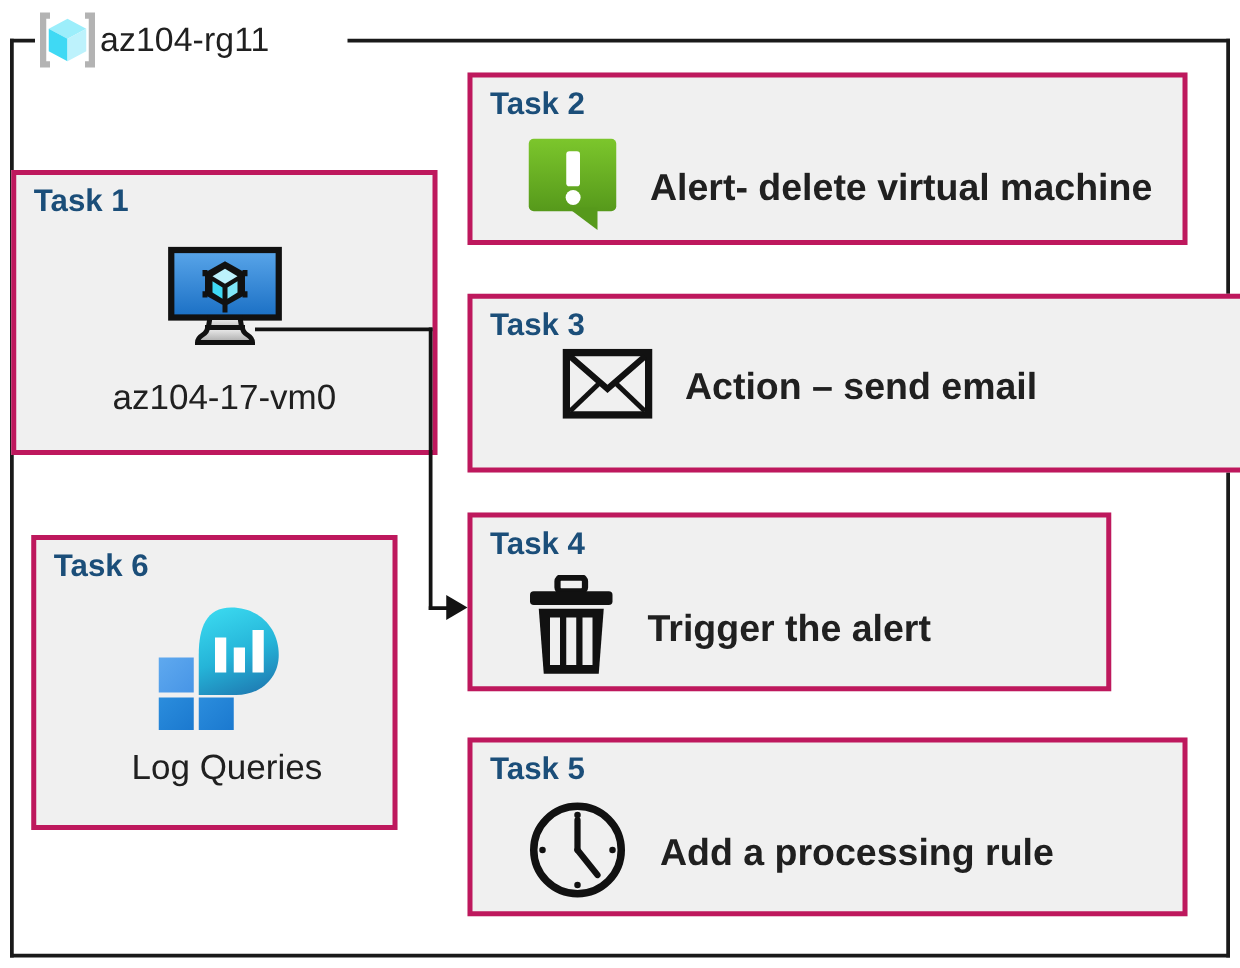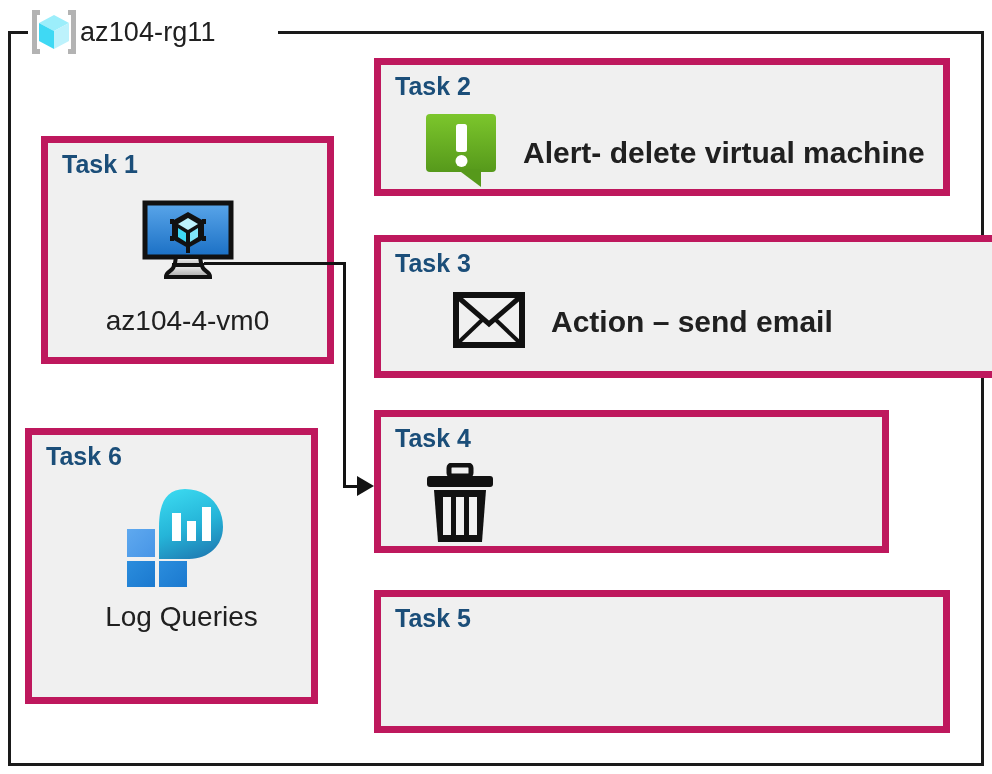--- a/index.html
+++ b/index.html
@@ -43,21 +43,21 @@
     color: #202020;
     line-height: 1;
     white-space: nowrap;
     letter-spacing: 0.1px;
   }
 
   
   .card {
     position: absolute;
     background: #f0f0f0;
-    border: 7px solid #be185d;
+    border: 4px solid #be185d;
   }
   .card-title {
     position: absolute;
     left: 14px; top: 8px;
     font-size: 25px;
     font-weight: bold;
     color: #1b4e79;
     line-height: 1.1;
     white-space: nowrap;
   }
@@ -88,33 +88,33 @@
   }
   .card-h .h-label {
     font-size: 30px;
     color: #202020;
     white-space: nowrap;
     line-height: 1;
     font-weight: bold;
   }
 
   
-  #card-task1 { left: 41px;  top: 136px; width: 293px; height: 228px; }
+  #card-task1 { left: 9px;  top: 136px; width: 341px; height: 228px; }
   #card-task1 .icon-wrap { top: 56px; }
   #card-task1 .v-label   { top: 162px; }
 
-  #card-task6 { left: 25px;  top: 428px; width: 293px; height: 276px; }
+  #card-task6 { left: 25px;  top: 428px; width: 293px; height: 236px; }
   #card-task6 .icon-wrap { top: 52px; }
   #card-task6 .v-label   { top: 166px; margin-left: 20px; }
 
   #card-task2 { left: 374px; top: 58px;  width: 576px; height: 138px; }
   #card-task2 .row { top: 48px; }
 
   #card-task3 { left: 374px; top: 235px; width: 664px; height: 143px; }
-  #card-task3 .row { top: 50px; padding-left: 28px; }
+  #card-task3 .row { top: 40px; padding-left: 28px; }
 
   #card-task4 { left: 374px; top: 410px; width: 515px; height: 143px; }
   #card-task4 .row { top: 46px; }
 
   #card-task5 { left: 374px; top: 590px; width: 576px; height: 143px; }
   #card-task5 .row { top: 46px; }
 
   
   .conn { position: absolute; background: #131313; }
   #conn-h1 { left: 204px; top: 262px; width: 142px; height: 3px; }
@@ -184,21 +184,21 @@
             <path d="M58 29 L58 38 L50 43 L50 34 Z" fill="#7fe6f8"></path>
             <rect x="46" y="48" width="4" height="6" fill="#111"></rect>
             <rect x="30" y="20" width="4" height="5" fill="#111"></rect>
             <rect x="62" y="20" width="4" height="5" fill="#111"></rect>
             <rect x="30" y="37" width="4" height="5" fill="#111"></rect>
             <rect x="62" y="37" width="4" height="5" fill="#111"></rect>
           </g>
         </svg>
       </span>
     </div>
-    <div class="v-label">az104-4-vm0</div>
+    <div class="v-label">az104-17-vm0</div>
   </div>
 
   <div class="card card-v" id="card-task6">
     <div class="card-title">Task 6</div>
     <div class="icon-wrap">
       <span>
         <svg width="106" height="102" viewBox="0 0 106 102" xmlns="http://www.w3.org/2000/svg">
           <defs>
             <linearGradient id="laDrop" x1="0.25" y1="0" x2="0.6" y2="1">
               <stop offset="0%" stop-color="#3ad8ef"></stop>
@@ -276,25 +276,42 @@
 
           <rect x="2" y="13" width="66" height="11" rx="3" fill="#111"></rect>
 
           <path d="M9 27 L61 27 L57 79 L13 79 Z" fill="#111"></path>
 
           <rect x="18" y="34" width="8" height="38" fill="#f0f0f0"></rect>
           <rect x="31" y="34" width="8" height="38" fill="#f0f0f0"></rect>
           <rect x="44" y="34" width="8" height="38" fill="#f0f0f0"></rect>
         </svg>
       </span>
+      <span class="h-label">Trigger the alert</span>
     </div>
   </div>
 
   <div class="card card-h" id="card-task5">
     <div class="card-title">Task 5</div>
+    <div class="row">
+      <span>
+        <svg width="80" height="80" viewBox="0 0 80 80" xmlns="http://www.w3.org/2000/svg">
+          <circle cx="40" cy="40" r="35" fill="none" stroke="#111" stroke-width="6"></circle>
+
+          <circle cx="40" cy="12" r="2.6" fill="#111"></circle>
+          <circle cx="40" cy="68" r="2.6" fill="#111"></circle>
+          <circle cx="12" cy="40" r="2.6" fill="#111"></circle>
+          <circle cx="68" cy="40" r="2.6" fill="#111"></circle>
+
+          <path d="M40 40 L40 16" fill="none" stroke="#111" stroke-width="5" stroke-linecap="round"></path>
+          <path d="M40 40 L56 60" fill="none" stroke="#111" stroke-width="5" stroke-linecap="round"></path>
+        </svg>
+      </span>
+      <span class="h-label">Add a processing rule</span>
+    </div>
   </div>
 
   <div class="conn" id="conn-h1"></div>
   <div class="conn" id="conn-v1"></div>
   <div class="conn" id="conn-h2"></div>
   <div id="conn-arrow"></div>
 
 </div>
 
 </body></html>

